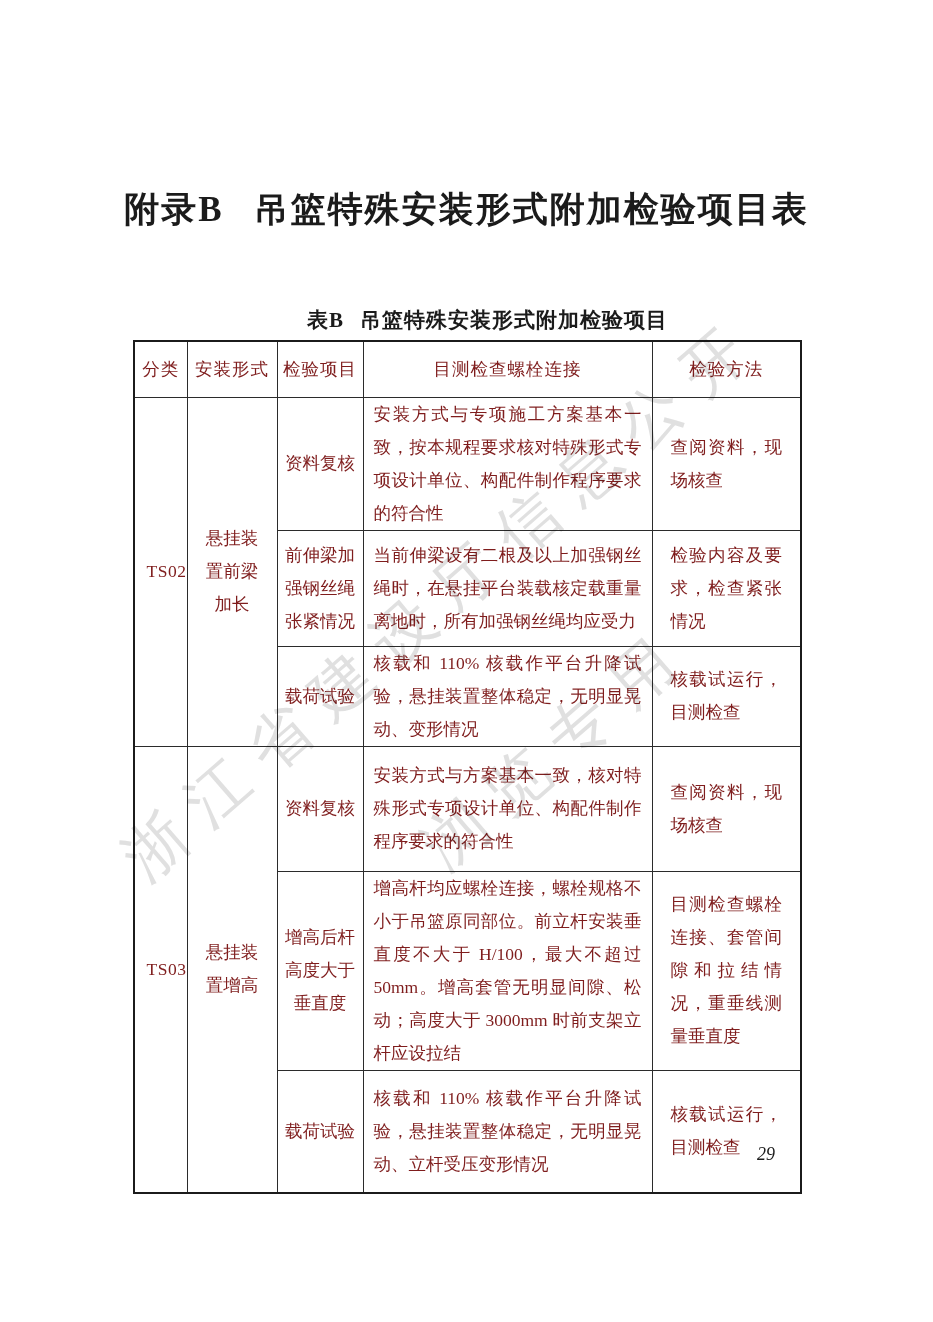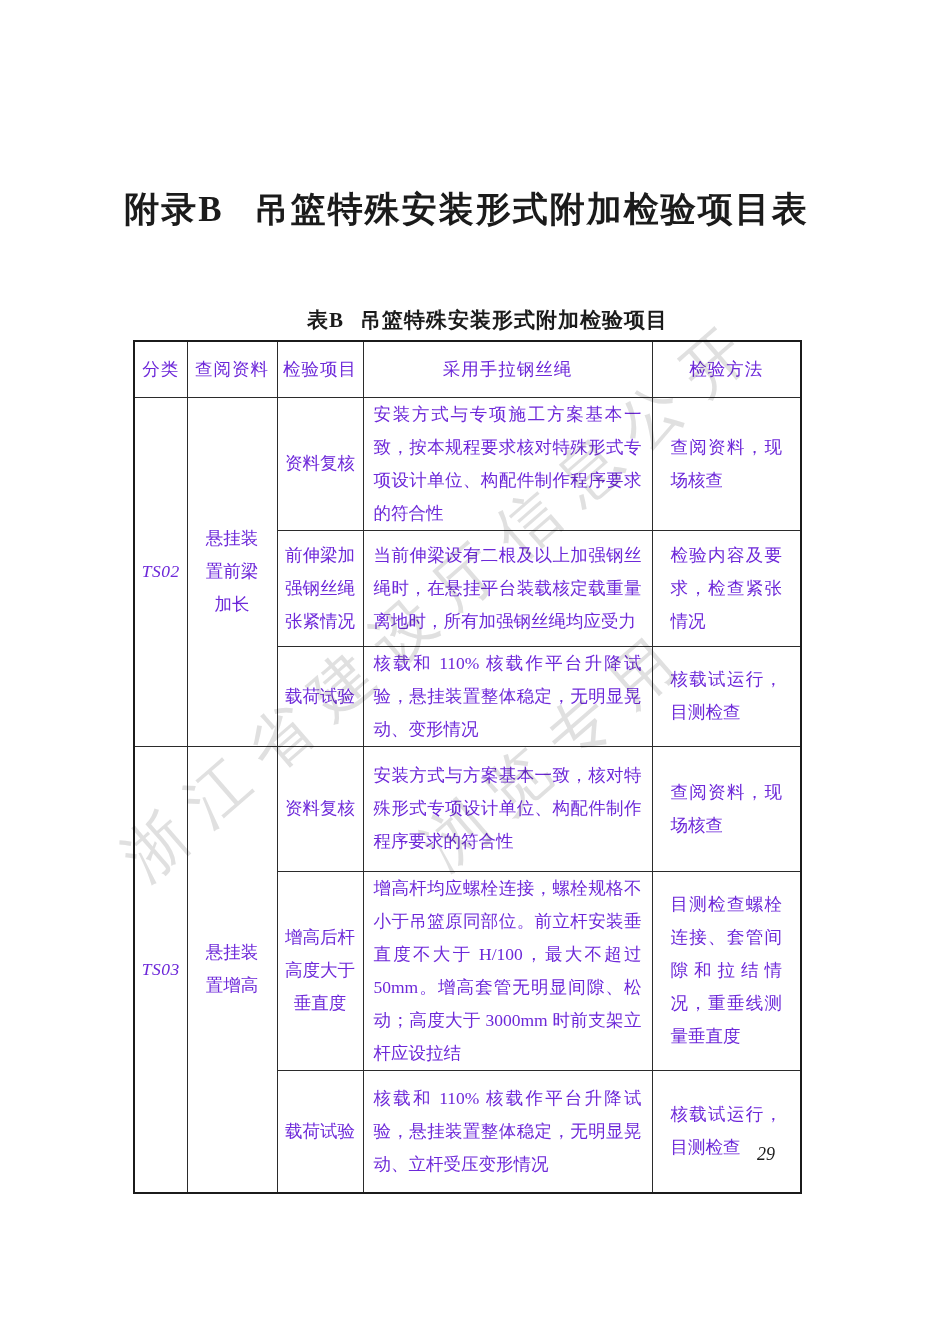--- a/index.html
+++ b/index.html
@@ -69,32 +69,31 @@
     border-collapse: collapse;
     table-layout: fixed;
     z-index: 2;
     font-size: 17.5px;
   }
   table.inspection td, table.inspection th {
     border: 1px solid #2b2b2b;
     vertical-align: middle;
     font-weight: normal;
     line-height: 33px;
-    color: #6d28d9;
+    color: #7f1d1d;
   }
   table.inspection { border: 2px solid #1b1b1b; }
   table.inspection th.hdr {
     text-align: center;
     height: 56px;
     letter-spacing: 1px;
   }
   td.cat {
-    text-align: center;
+    text-align: right;
     letter-spacing: 0.5px;
-    font-style: italic;
   }
   td.form, td.item {
     text-align: center;
     white-space: pre-line;
     padding: 8px 2px;
   }
   td.para {
     text-align: justify;
     text-justify: inter-character;
     padding: 0 10px;
@@ -143,23 +142,23 @@
     <colgroup>
       <col style="width:53px">
       <col style="width:90px">
       <col style="width:86px">
       <col style="width:289px">
       <col style="width:149px">
     </colgroup>
     <tbody>
         <tr>
       <th class="hdr">分类</th>
-      <th class="hdr">查阅资料</th>
+      <th class="hdr">安装形式</th>
       <th class="hdr">检验项目</th>
-      <th class="hdr">采用手拉钢丝绳</th>
+      <th class="hdr">目测检查螺栓连接</th>
       <th class="hdr">检验方法</th>
     </tr>
 
     <tr class="r1">
       <td class="cat" rowspan="3">TS02</td>
       <td class="form" rowspan="3">悬挂装
 置前梁
 加长</td>
       <td class="item">资料复核</td>
       <td class="para">安装方式与专项施工方案基本一致，按本规程要求核对特殊形式专项设计单位、构配件制作程序要求的符合性</td>

